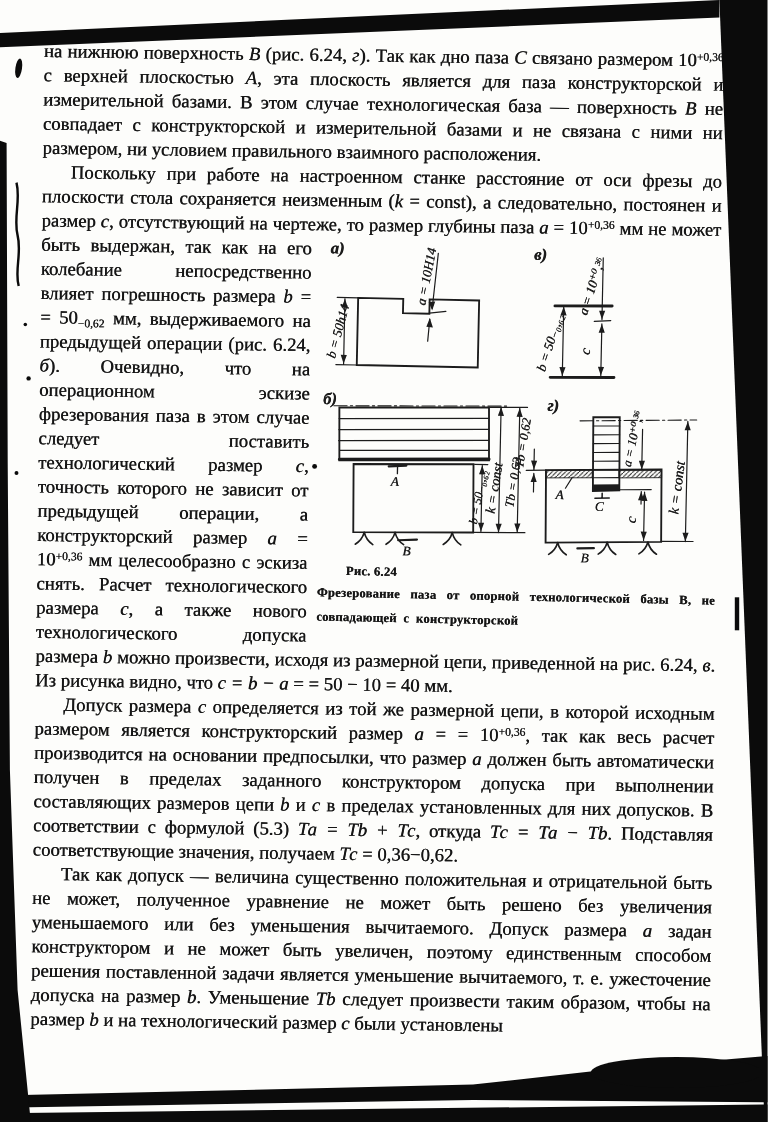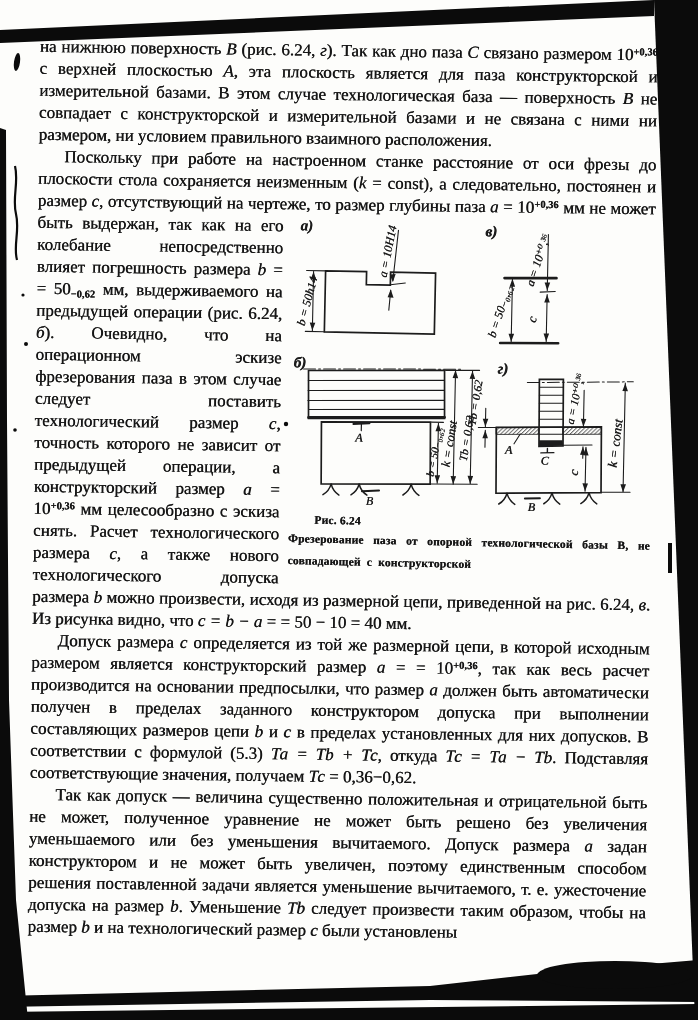--- a/index.html
+++ b/index.html
@@ -11,21 +11,21 @@
   .content{
     position:absolute;left:40px;top:36px;width:618px;
     transform:rotate(0.8deg);transform-origin:10px 0;
     color:#161616;
   }
   p{
     margin:0;font-size:17px;line-height:22px;text-align:justify;
     text-shadow:0.35px 0 currentColor;
   }
   p.ind{text-indent:26px;}
-  sup,sub{font-size:62%;line-height:0;text-shadow:0.25px 0 currentColor;font-weight:bold;}
+  sup,sub{font-size:62%;line-height:0;text-shadow:0.25px 0 currentColor;}
   sup{vertical-align:5px;}
   sub{vertical-align:-3px;}
   i{font-style:italic;}
   .fig-float{
     display:block;float:right;width:362px;margin:2px 0 6px 10px;
     transform:rotate(0.4deg);
   }
   .fig-float svg{display:block;}
   .fig-caption{
     width:336px;margin-top:4px;font-size:11.5px;line-height:14px;

